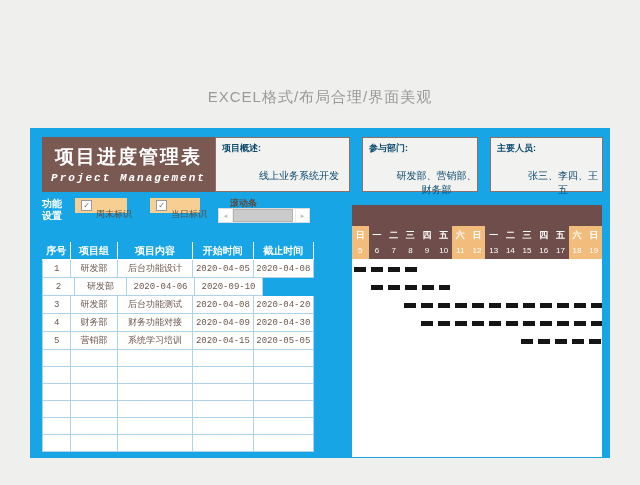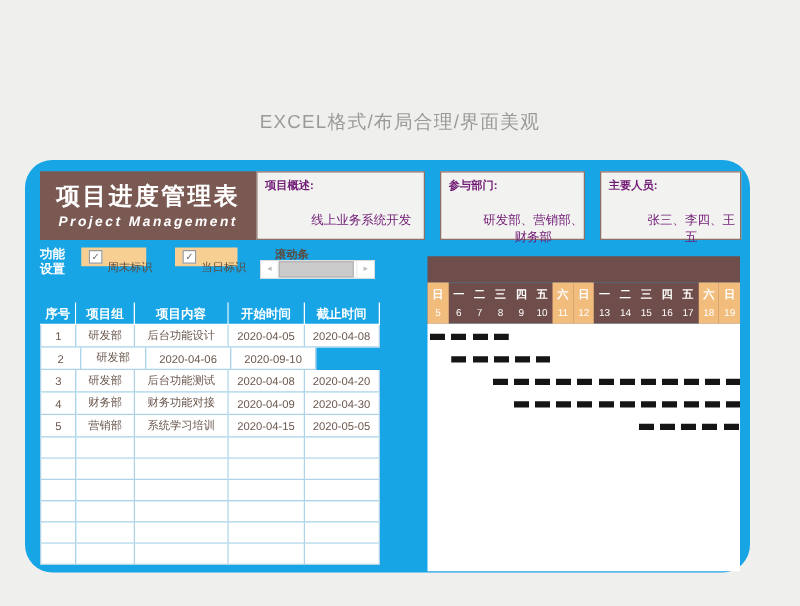--- a/index.html
+++ b/index.html
@@ -4,34 +4,34 @@
 <style>
   html,body{margin:0;padding:0;}
   body{width:640px;height:485px;background:#efefed;font-family:"Liberation Sans","DejaVu Sans",sans-serif;}
   .page{position:relative;width:640px;height:485px;background:#efefed;overflow:hidden;}
 
   .page-title{position:absolute;top:31px;left:0;right:0;text-align:center;
     font-size:30px;font-weight:bold;color:var(--title-gray,#8c8c8c);letter-spacing:2px;}
   .page-subtitle{position:absolute;top:88px;left:0;right:0;text-align:center;
     font-size:15px;color:#9a9a9a;letter-spacing:1px;}
 
-  .panel{position:absolute;left:20px;top:128px;width:580px;height:330px;
-    background:var(--panel-blue,#18a5e6);border-radius:22px;}
+  .panel{position:absolute;left:30px;top:128px;width:580px;height:330px;
+    background:var(--panel-blue,#18a5e6);}
 
   
   .card{position:absolute;left:12px;top:9px;width:173px;height:55px;
     background:var(--card-brown,#7b5953);color:#fff;text-align:center;}
   .card-title{margin-top:7px;font-size:19px;font-weight:bold;letter-spacing:2px;}
   .card-sub{margin-top:2px;font-size:11px;font-style:italic;font-weight:bold;letter-spacing:2px;
-    font-family:Liberation Sans, sans-serif;}
+    font-family:Liberation Mono, monospace;}
 
   
   .info-boxes{position:absolute;inset:0;}
   .info-box{position:absolute;top:9px;height:55px;background:#f2f2f0;
-    border:1px solid #8d6f66;box-sizing:border-box;color:#701a75;}
+    border:1px solid #8d6f66;box-sizing:border-box;color:#0c4a6e;}
   .ib-0{left:185px;width:135px;} .ib-1{left:332px;width:116px;} .ib-2{left:460px;width:113px;}
   .ib-label{position:absolute;top:4px;left:6px;font-size:9px;font-weight:bold;}
   .ib-value{position:absolute;top:31px;left:0;right:0;text-align:center;font-size:10px;padding-left:33px;}
 
   
   .settings-label{position:absolute;left:12px;top:70px;color:#fff;font-size:10px;
     font-weight:bold;line-height:12px;}
   .checkbox{position:absolute;top:70px;height:15px;background:var(--checkbox-tan,#f7cf92);
     display:flex;align-items:center;gap:4px;padding:0 6px;box-sizing:border-box;
     font-size:9px;color:#5c4a3d;cursor:default;}
@@ -43,21 +43,21 @@
   .scrollbar{position:absolute;left:188px;top:80px;width:92px;height:15px;background:#fff;
     border:1px solid #dcdcdc;box-sizing:border-box;}
   .sb-btn{position:absolute;top:0;width:13px;height:13px;background:#fff;color:#bdbdbd;
     font-size:7px;line-height:13px;text-align:center;}
   .sb-left{left:0;border-right:1px solid #ececec;}
   .sb-right{right:0;border-left:1px solid #ececec;}
   .sb-thumb{position:absolute;left:14px;top:0;width:60px;height:13px;background:#cbcbcb;
     border:1px solid #b3b3b3;box-sizing:border-box;}
 
   
-  .table{position:absolute;left:12px;top:114px;width:272px;}
+  .table{position:absolute;left:12px;top:114px;width:272px;font-family:Liberation Mono, monospace;}
   .t-row{display:flex;}
   .t-cell{box-sizing:border-box;border:1px solid #aed3e8;border-top:none;border-left:none;
     background:#fff;font-size:9px;color:#6b584e;display:flex;align-items:center;
     justify-content:center;height:18px;overflow:hidden;}
   .t-row .t-cell:first-child{border-left:1px solid #aed3e8;}
   .t-head .t-cell{background:var(--panel-blue,#18a5e6);color:#fff;font-weight:bold;
     border-color:#fff;border-top:none;font-size:10px;}
   .t-head .t-cell:first-child{border-left:none;}
   .t-row.empty .t-cell{height:17px;}
   .c0{width:33px;} .c1{width:52px;} .c2{width:85px;} .c3{width:68px;} .c4{width:68px;}

